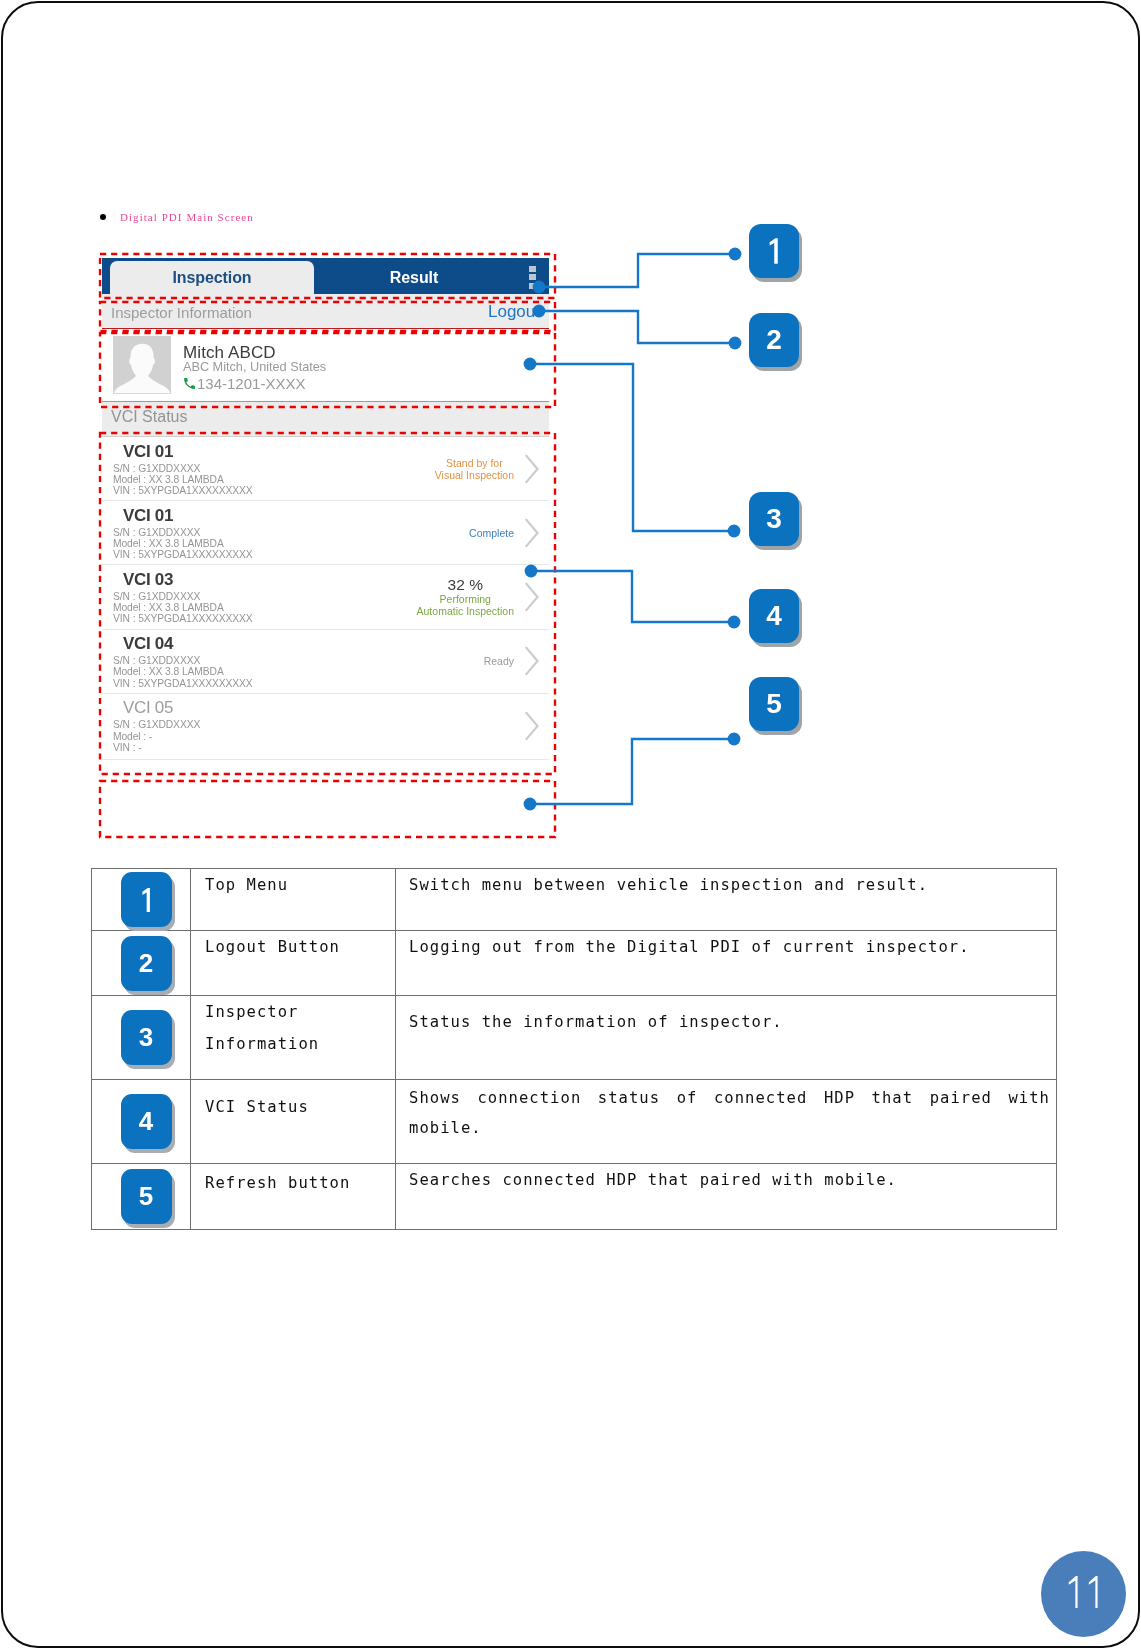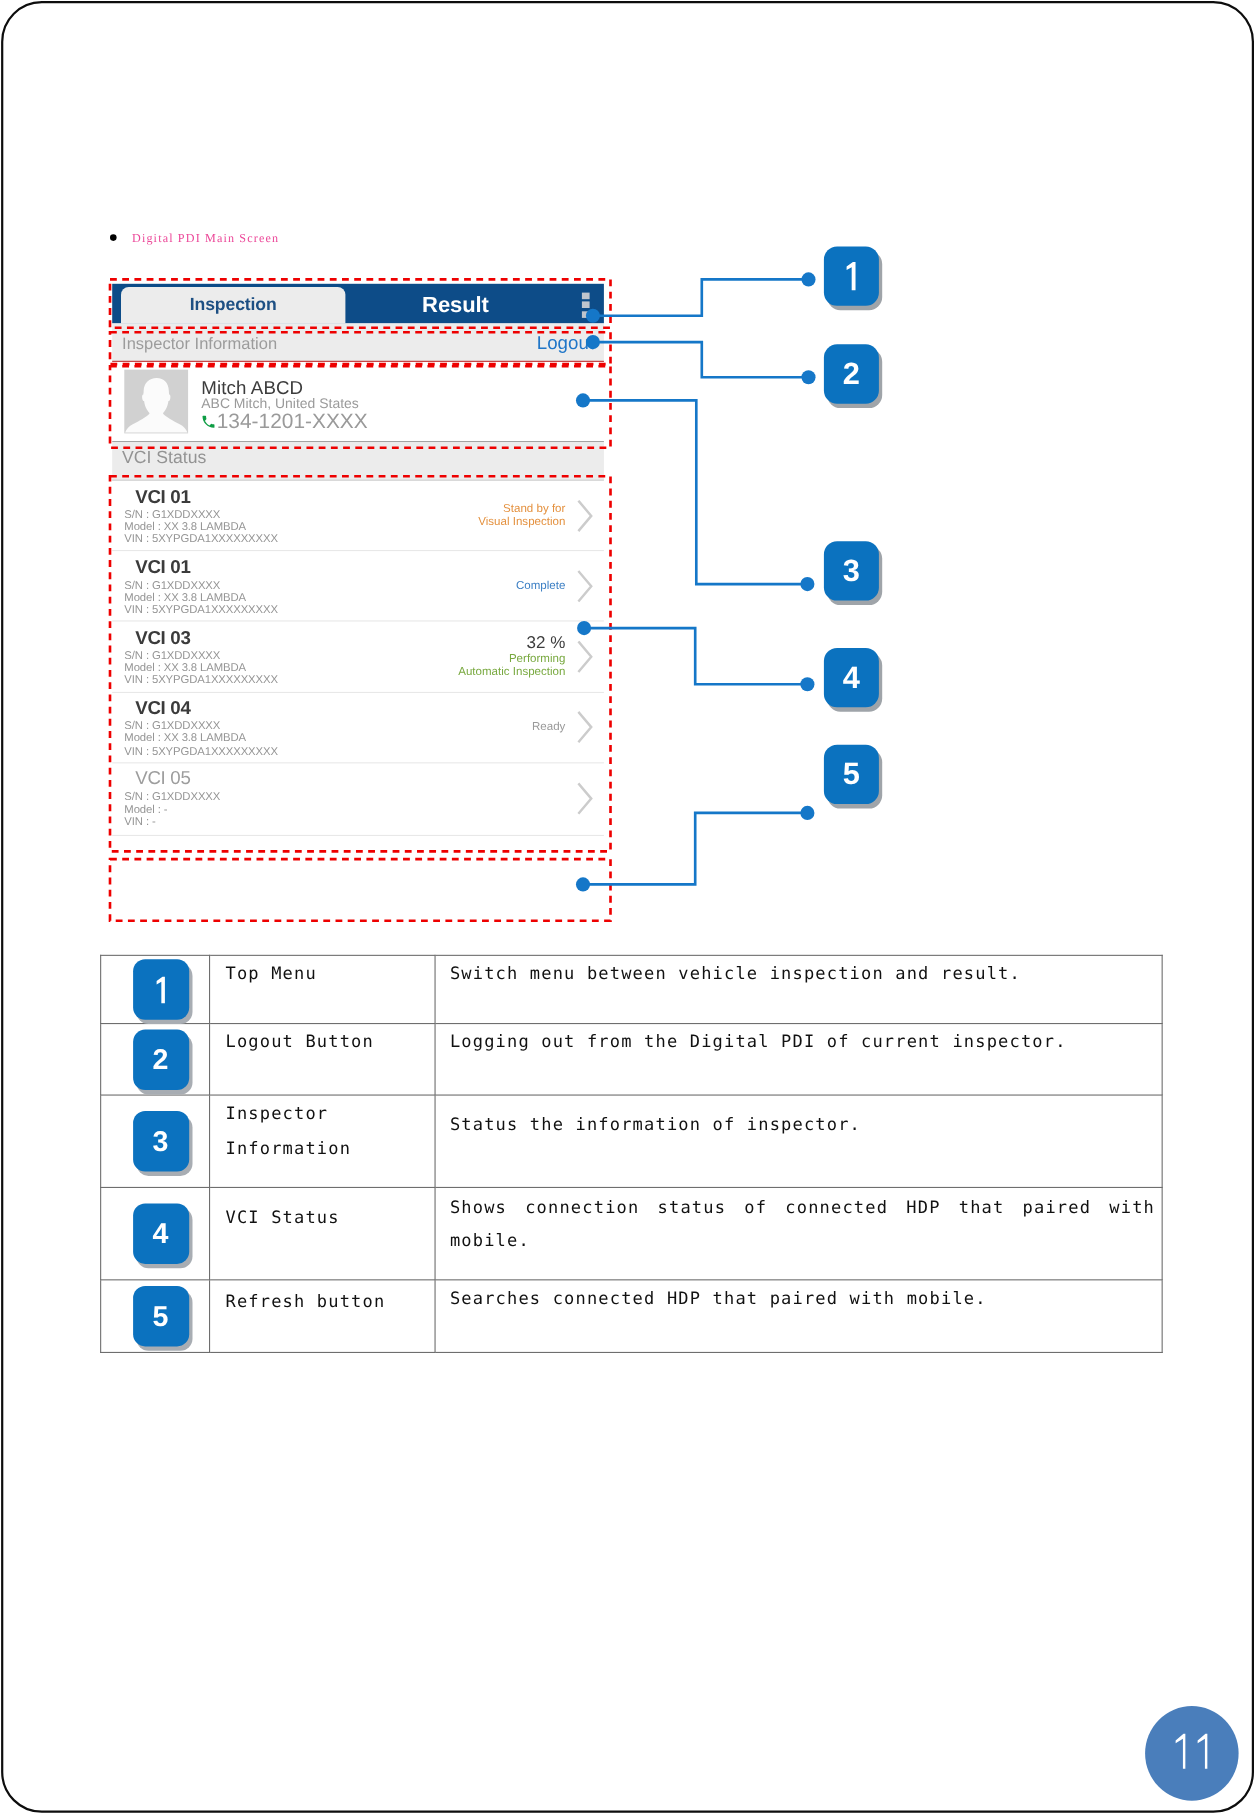--- a/index.html
+++ b/index.html
@@ -8,44 +8,44 @@
   .content{position:absolute;left:0;top:0;width:1141px;height:1649px;}
 
   
   .sec-title{position:absolute;left:100px;top:206px;font-family:Liberation Serif, serif;font-size:11px;color:#ec4899;white-space:nowrap;letter-spacing:1.05px;line-height:22px;}
   .sec-bullet{display:inline-block;width:6px;height:6px;border-radius:50%;background:#000;vertical-align:middle;margin-right:14px;margin-bottom:3px;}
 
   
   .phone{position:absolute;left:102px;top:258px;width:447px;}
   .tabbar{position:relative;height:36px;background:#0d4c88;overflow:hidden;}
   .tab-ins{position:absolute;left:8px;top:3px;width:204px;height:34px;background:#ececec;border-radius:7px 7px 0 0;display:flex;align-items:center;justify-content:center;font-size:16px;font-weight:bold;color:#1d4f83;letter-spacing:-0.1px;}
-  .tab-res{position:absolute;left:266px;top:2px;width:92px;height:36px;display:flex;align-items:center;justify-content:center;font-size:20px;font-weight:bold;color:#fff;letter-spacing:-0.1px;}
+  .tab-res{position:absolute;left:266px;top:2px;width:92px;height:36px;display:flex;align-items:center;justify-content:center;font-size:16px;font-weight:bold;color:#fff;letter-spacing:-0.1px;}
   .kebab{position:absolute;left:426.8px;top:7.5px;width:7px;}
   .kebab i{display:block;width:7px;height:6px;background:#bfc5cd;margin-bottom:2.5px;}
 
   .sub-head{position:relative;height:34px;background:#ececec;border-bottom:1px solid #b91c1c;}
   .sub-head .lbl{position:absolute;left:9px;top:10px;font-size:15px;color:#9c9c9c;}
   .sub-head .logout{position:absolute;right:9px;top:8px;font-size:17px;font-weight:normal;color:#2076c8;}
 
   .profile{position:relative;height:72px;background:#fff;border-bottom:1.5px solid #9a9a9a;}
   .avatar{position:absolute;left:11px;top:7px;width:58px;height:58px;background:#d1d1d1;overflow:hidden;}
   .pinfo{position:absolute;left:81px;top:16px;}
   .pname{font-size:17px;color:#3c3c3c;line-height:16px;letter-spacing:0.1px;}
   .pdealer{font-size:12.7px;color:#9a9a9a;line-height:13.5px;}
-  .pphone{font-size:19px;color:#9a9a9a;line-height:18px;display:flex;align-items:center;}
+  .pphone{font-size:15px;color:#9a9a9a;line-height:18px;display:flex;align-items:center;}
 
   .vci-head{position:relative;height:34px;background:#ececec;border-bottom:1px solid #cfcfcf;}
   .vci-head .lbl{position:absolute;left:9px;top:6px;font-size:16px;color:#939393;}
 
   .vci-list{background:#fff;}
   .vci-row{position:relative;height:63.2px;border-bottom:1px solid #e8e8e8;}
   .vci-row:last-child{height:65.2px;}
   .vci-name{position:absolute;left:21px;top:4.5px;font-size:17px;font-weight:bold;color:#3b3b3b;letter-spacing:-0.3px;}
   .vci-meta{position:absolute;left:11px;top:25.5px;font-size:10.3px;color:#959595;line-height:11.3px;letter-spacing:-0.1px;}
-  .vci-status{position:absolute;right:35px;top:50%;transform:translateY(-50%);text-align:right;font-size:10.5px;line-height:12.5px;}
+  .vci-status{position:absolute;right:35px;top:50%;transform:translateY(-50%);text-align:center;font-size:10.5px;line-height:12.5px;}
   .chev{position:absolute;right:9.5px;top:50%;transform:translateY(-50%);width:16px;height:30px;}
 
   .refresh-wrap{background:#ececec;padding:27px 11px 8px 11px;}
   .refresh{height:40px;background:#1579cb;border-radius:2px;display:flex;align-items:center;justify-content:center;color:#fff;font-size:17.5px;font-weight:bold;box-shadow:0 2px 2px rgba(0,0,0,0.25);}
 
   
   .dash{position:absolute;}
   .dash rect{fill:none;stroke:#ee0000;stroke-width:2.4;stroke-dasharray:6.2 4.9;}
 
   

